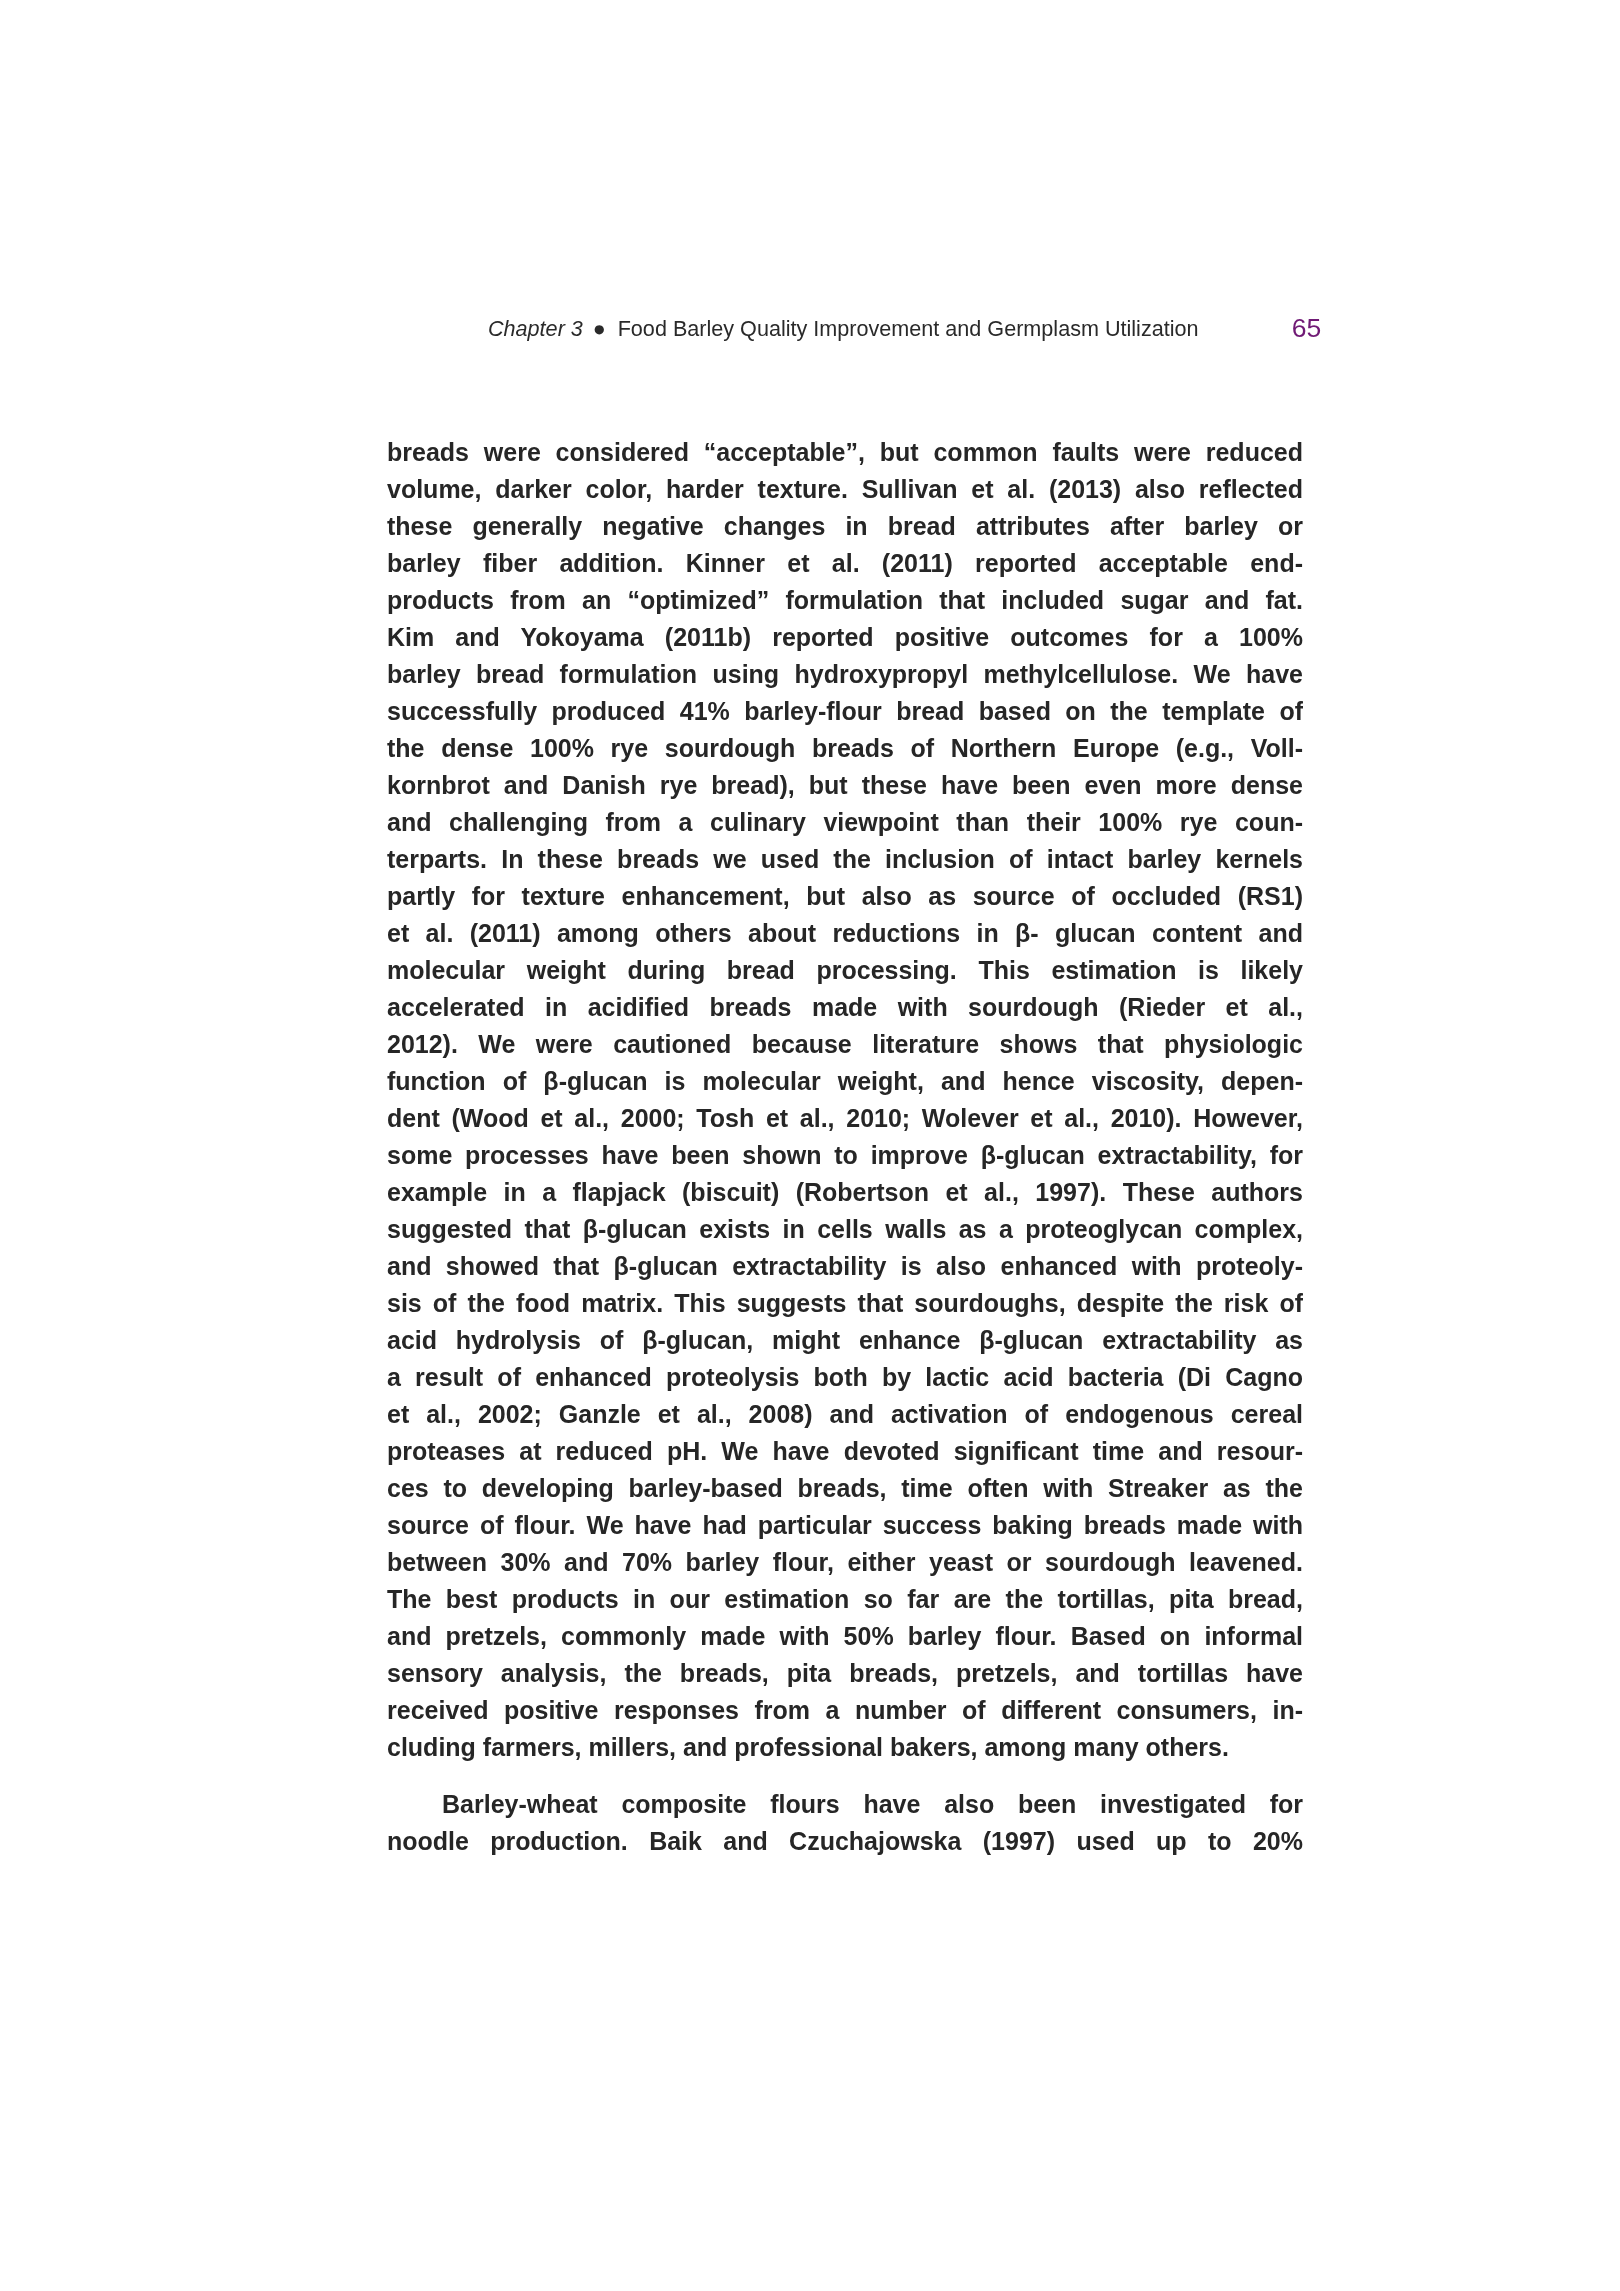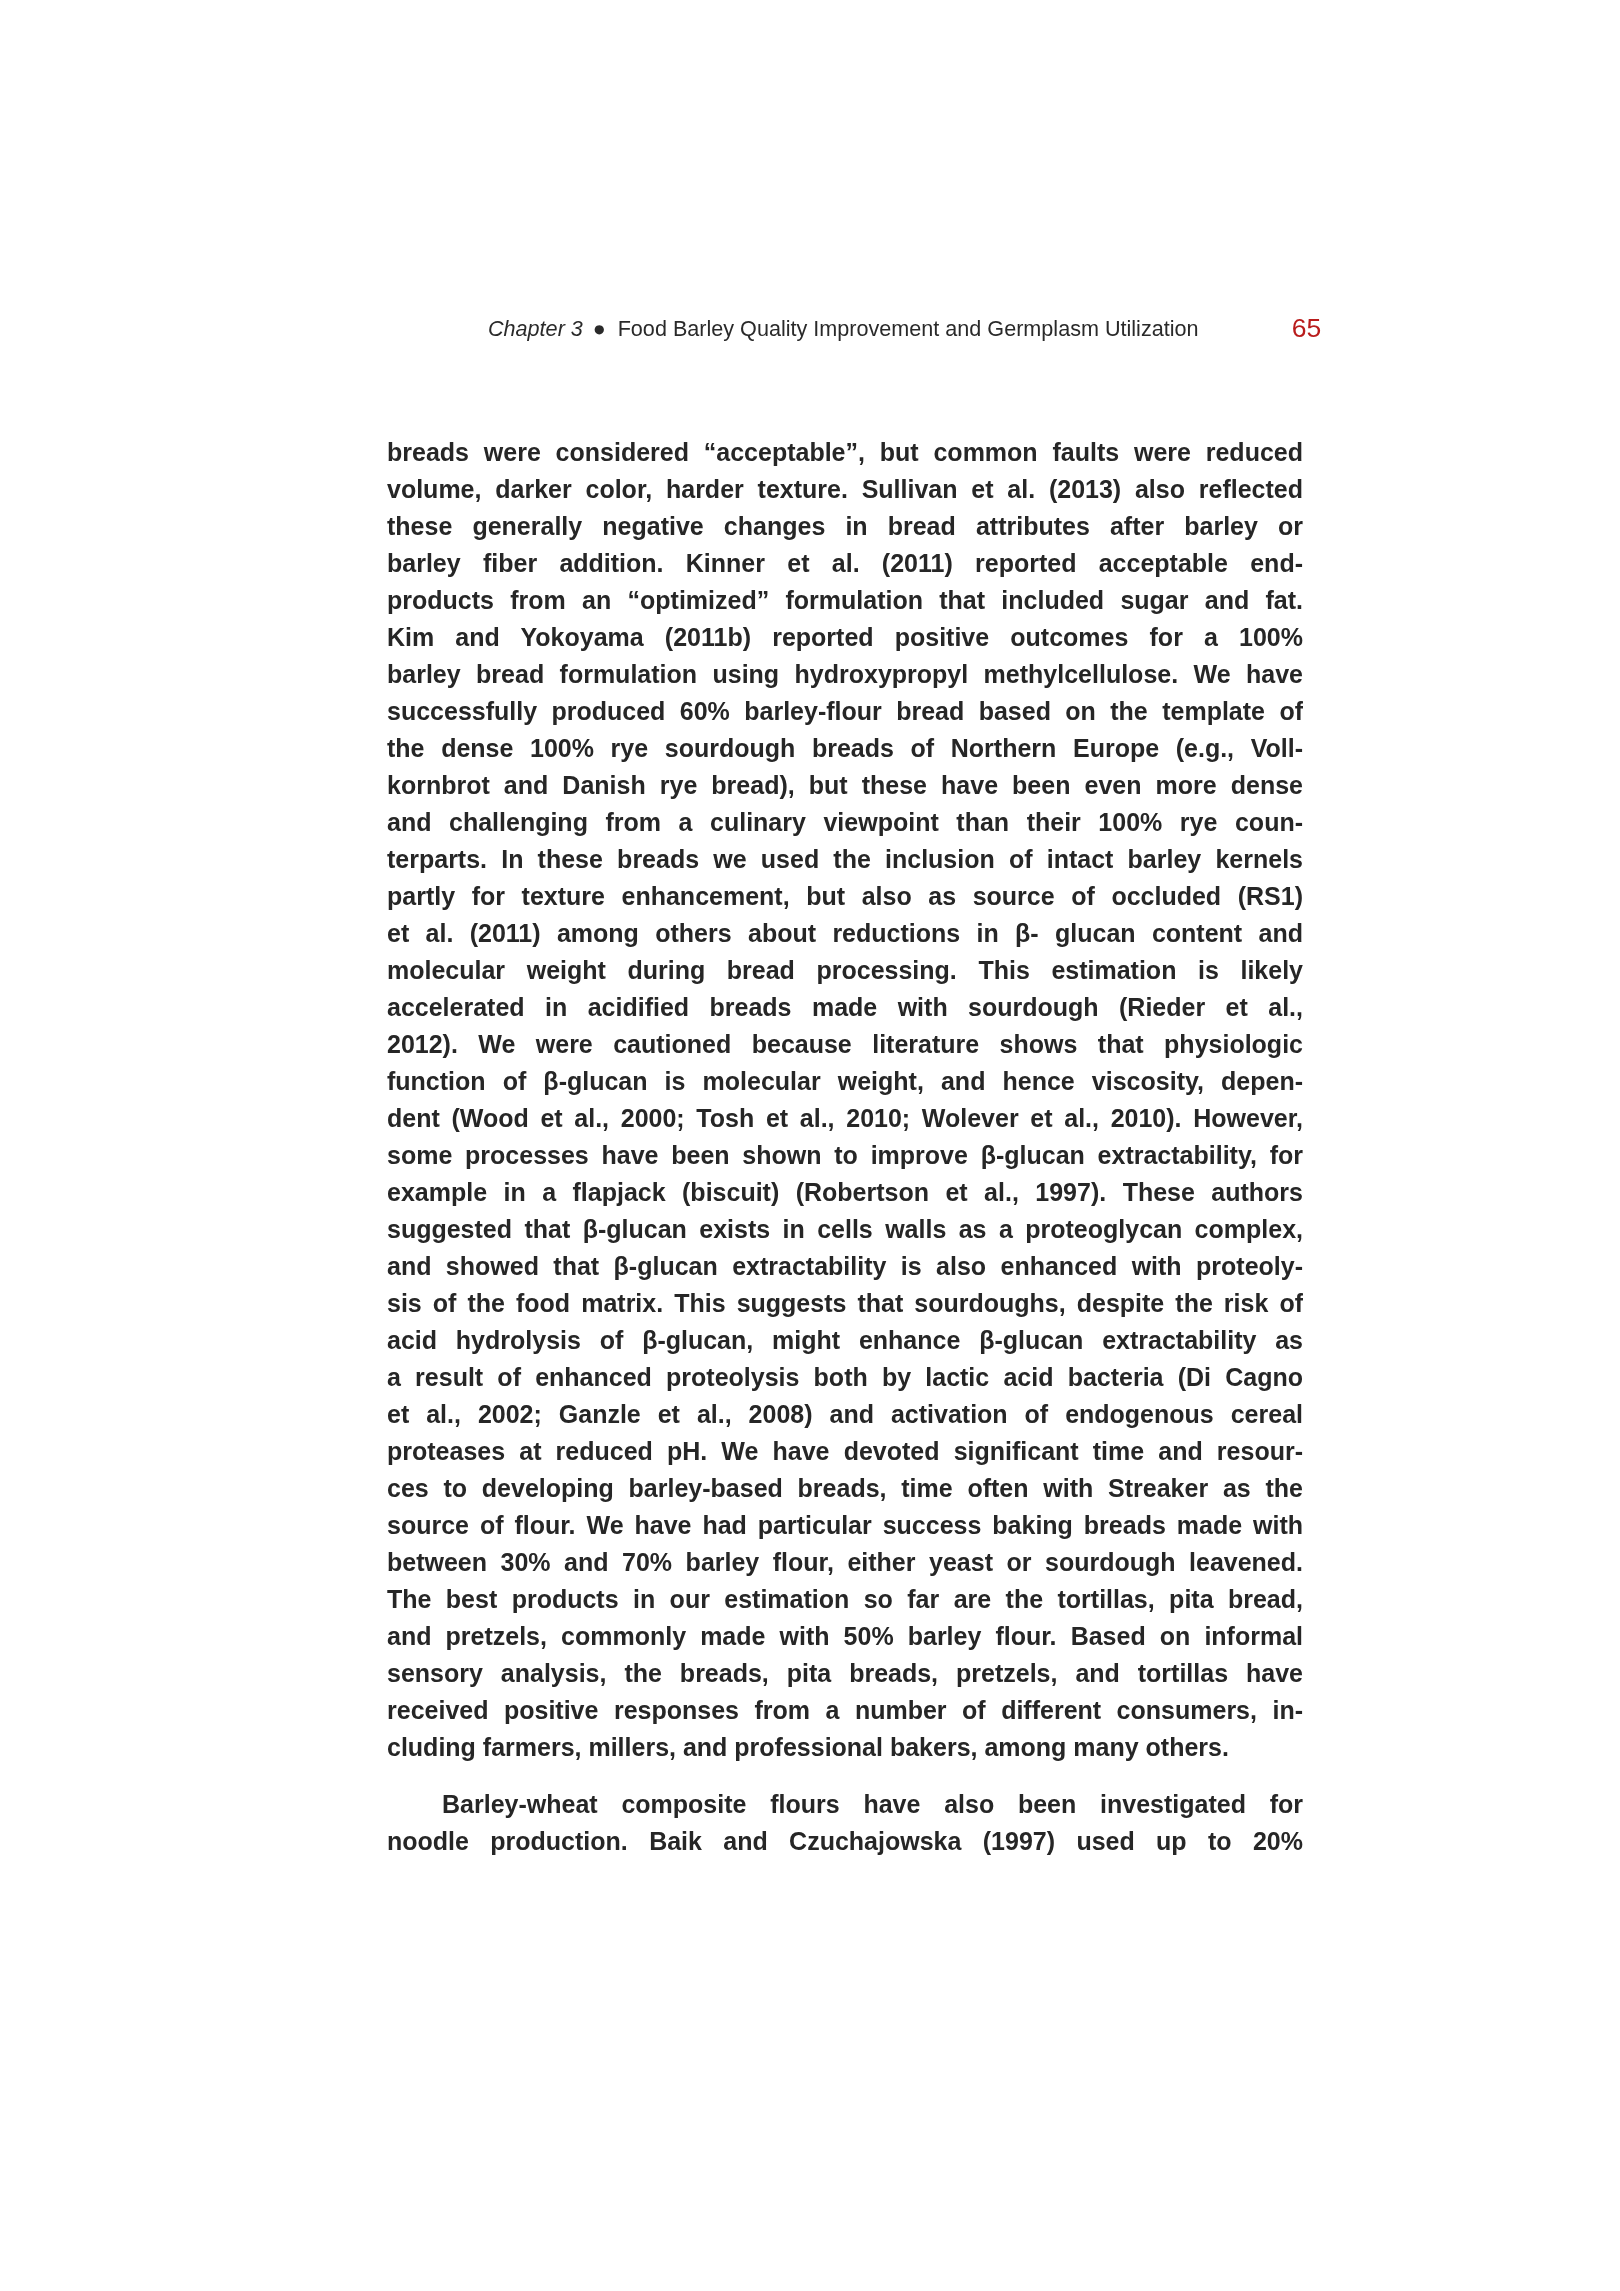--- a/index.html
+++ b/index.html
@@ -6,21 +6,21 @@
   body { width: 1620px; height: 2292px; position: relative; overflow: hidden; }
   .page { position: absolute; left: 0; top: 0; width: 1620px; height: 2292px; background: #fff; border-radius: 7px; }
   .running-head {
     position: absolute; left: 488px; top: 316px; width: 843px; height: 35px;
     font-family: "Liberation Sans", sans-serif; font-size: 21.6px; color: #2a2a2a;
     white-space: nowrap;
   }
   .running-head .chapter { font-style: italic; }
   .running-head .bullet { display: inline-block; margin: 0 5.9px 0 3.9px; }
   .running-head .page-number {
-    position: absolute; right: 9.8px; top: -2.9px; font-size: 26.5px; color: #b91c1c;
+    position: absolute; right: 9.8px; top: -2.9px; font-size: 26.5px; color: #701a75;
   }
   .body-text {
     position: absolute; left: 387px; top: 434px; width: 916px;
     font-family: "Liberation Sans", sans-serif; font-size: 25px; color: #262626;
   }
   .line {
     height: 37px; line-height: 37px; white-space: nowrap;
     text-align: justify; text-align-last: justify; overflow: hidden; font-weight: bold;
   }
   .line.last { text-align-last: left; }
@@ -38,21 +38,21 @@
   </div>
 
   <div class="body-text" id="body-text">
       <div class="line">breads were considered “acceptable”, but common faults were reduced</div>
       <div class="line">volume, darker color, harder texture. Sullivan et al. (2013) also reflected</div>
       <div class="line">these generally negative changes in bread attributes after barley or</div>
       <div class="line">barley fiber addition. Kinner et al. (2011) reported acceptable end-</div>
       <div class="line">products from an “optimized” formulation that included sugar and fat.</div>
       <div class="line">Kim and Yokoyama (2011b) reported positive outcomes for a 100%</div>
       <div class="line">barley bread formulation using hydroxypropyl methylcellulose. We have</div>
-      <div class="line">successfully produced 60% barley-flour bread based on the template of</div>
+      <div class="line">successfully produced 41% barley-flour bread based on the template of</div>
       <div class="line">the dense 100% rye sourdough breads of Northern Europe (e.g., Voll-</div>
       <div class="line">kornbrot and Danish rye bread), but these have been even more dense</div>
       <div class="line">and challenging from a culinary viewpoint than their 100% rye coun-</div>
       <div class="line">terparts. In these breads we used the inclusion of intact barley kernels</div>
       <div class="line">partly for texture enhancement, but also as source of occluded (RS1)</div>
       <div class="line">et al. (2011) among others about reductions in β- glucan content and</div>
       <div class="line">molecular weight during bread processing. This estimation is likely</div>
       <div class="line">accelerated in acidified breads made with sourdough (Rieder et al.,</div>
       <div class="line">2012). We were cautioned because literature shows that physiologic</div>
       <div class="line">function of β-glucan is molecular weight, and hence viscosity, depen-</div>

